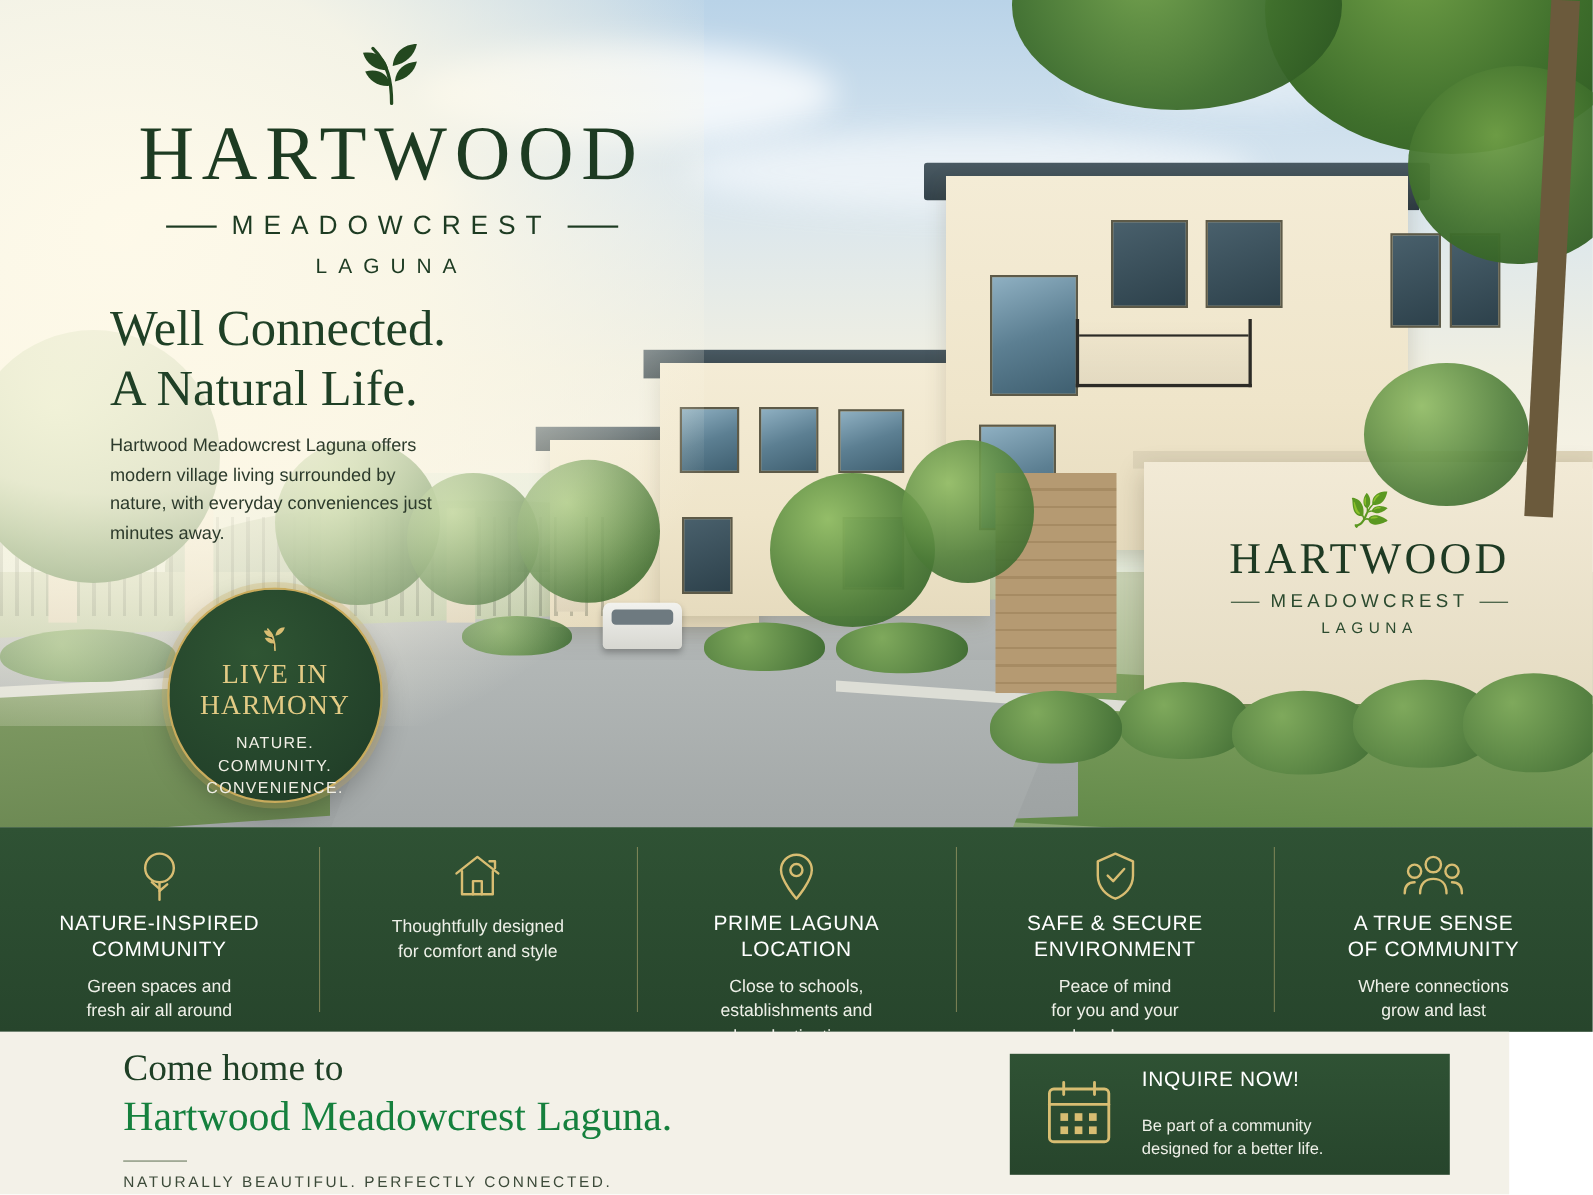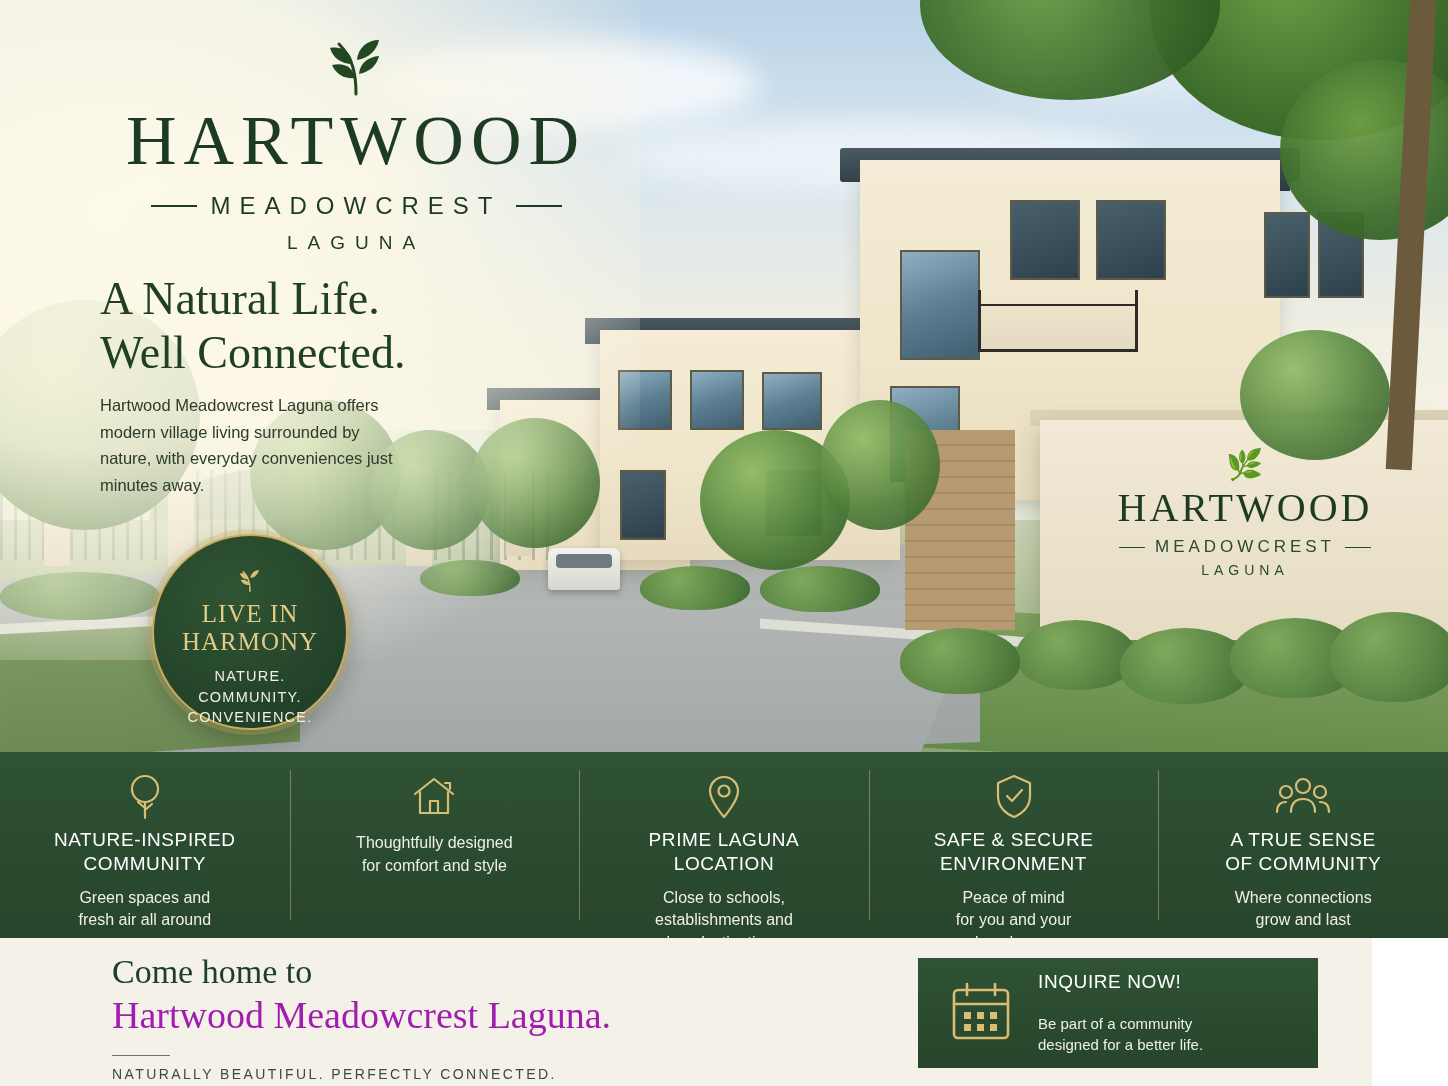--- a/index.html
+++ b/index.html
@@ -272,21 +272,21 @@
   
   .footer {
     position:absolute; left:0; top: 938px; width: 1372px; height: 148px;
     background: #f3f1e8;
   }
   .foot-left { position:absolute; left: 112px; top: 14px; }
   .foot-l1 {
     font-family:"Liberation Serif", serif; font-size: 34px; color:#1f4026; line-height:1.15;
   }
   .foot-l2 {
-    font-family:"Liberation Serif", serif; font-size: 38px; color:#a21caf; line-height:1.2; margin-top: 2px;
+    font-family:"Liberation Serif", serif; font-size: 38px; color:#15803d; line-height:1.2; margin-top: 2px;
   }
   .foot-rule { width: 58px; height: 1.5px; background:#6b7a5f; margin: 16px 0 10px; }
   .foot-tag { font-size: 14px; letter-spacing: 2.4px; color:#3c4a39; }
 
   .cta {
     position:absolute; left: 918px; top: 20px; width: 400px; height: 110px;
     background: linear-gradient(180deg,#2f5234,#27452c);
     display:flex; align-items:center; gap: 20px; padding: 0 26px;
   }
   .cta-icon { color:#d8bd72; flex: 0 0 auto; display:flex; align-items:center; }
@@ -399,22 +399,22 @@
       <div class="logo-title">HARTWOOD</div>
       <div class="logo-rule">
         <span class="ln"></span>
         <span class="txt">MEADOWCREST</span>
         <span class="ln"></span>
       </div>
       <div class="logo-loc">LAGUNA</div>
     </div>
 
     <div class="headline">
+      <div>Well Connected.</div>
       <div>A Natural Life.</div>
-      <div>Well Connected.</div>
     </div>
     <div class="blurb">Hartwood Meadowcrest Laguna offers modern village living surrounded by nature, with everyday conveniences just minutes away.</div>
 
     <div class="seal">
       <div class="seal-leaf">
         <svg width="34" height="24" viewBox="0 0 86 62" aria-hidden="true">
           <path d="M43 60 C43 40 40 24 26 10" stroke="#d8bd72" stroke-width="4" stroke-linecap="round"></path>
           <path d="M40 30 C28 30 20 24 17 14 C29 12 38 18 40 30 Z" fill="#d8bd72"></path>
           <path d="M44 26 C56 24 64 16 66 6 C54 6 45 14 44 26 Z" fill="#d8bd72"></path>
           <path d="M42 44 C31 45 23 40 19 31 C31 28 40 33 42 44 Z" fill="#d8bd72"></path>

